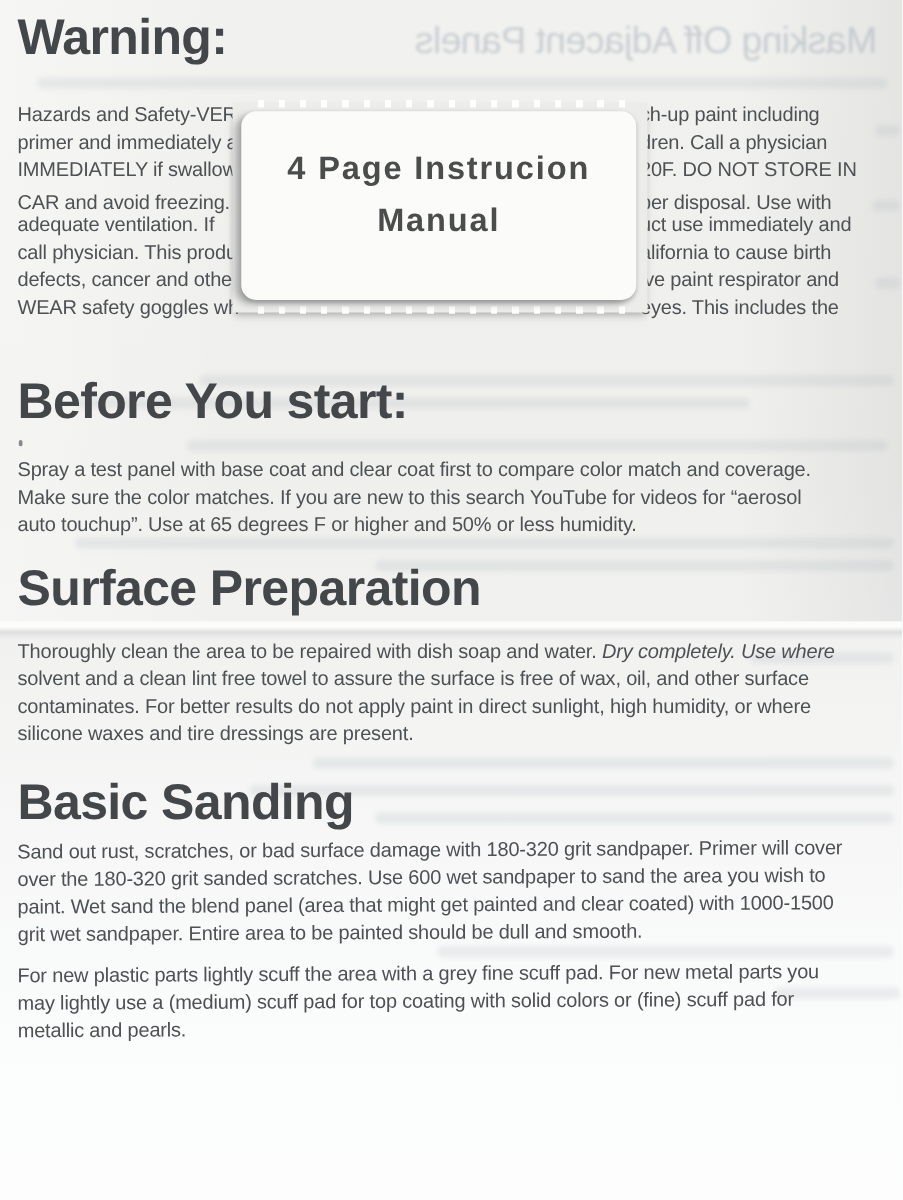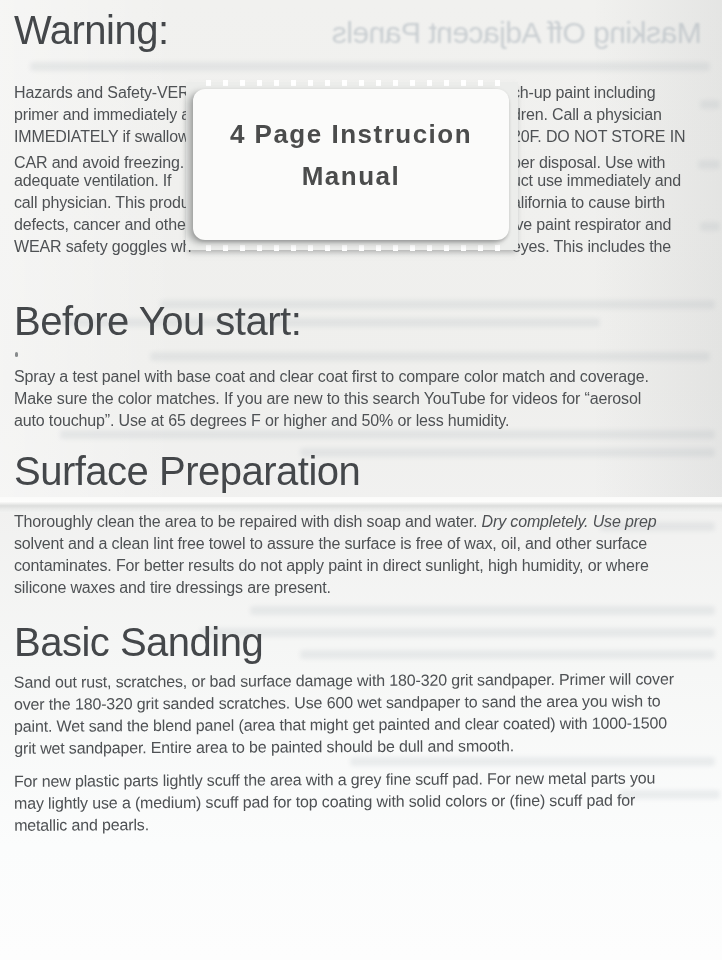--- a/index.html
+++ b/index.html
@@ -19,21 +19,21 @@
     pointer-events:none;
   }
   
   .paper-edge{
     position:absolute;left:0;top:497px;width:722px;height:16px;
     background:linear-gradient(180deg,#fbfbfa 0%,#fdfdfc 28%,#dddedd 55%,#e9eae9 75%,#f2f3f2 100%);
     filter:blur(.4px);
   }
   h1.heading{
     position:absolute;margin:0;left:14px;
-    font-size:40px;font-weight:400;letter-spacing:-.5px;
+    font-size:40px;font-weight:700;letter-spacing:-.5px;
     color:#44474a;white-space:nowrap;
   }
   .body-text{
     position:absolute;left:14px;width:700px;
     font-size:16px;line-height:22px;letter-spacing:-.15px;
     color:#4e5154;white-space:pre-line;
   }
   
   .warn-lines{position:absolute;left:14px;top:82px;width:700px;height:210px;}
   .warn-row{position:absolute;left:0;width:700px;height:22px;font-size:16px;line-height:22px;letter-spacing:-.15px;color:#4e5154;white-space:nowrap;}
@@ -152,21 +152,21 @@
   </div>
 
   <h1 class="heading" style="top:299px;text-align:center;">Before You start:</h1>
   <div class="stray-dot"></div>
   <div class="body-text" style="top:366px;">Spray a test panel with base coat and clear coat first to compare color match and coverage.
 Make sure the color matches.  If you are new to this search YouTube for videos for “aerosol
 auto touchup”.  Use at 65 degrees F or higher and 50% or less humidity.</div>
 
   <h1 class="heading" style="top:449px;">Surface Preparation</h1>
   <div class="paper-edge"></div>
-  <div class="body-text" style="top:511px;"><span>Thoroughly clean the area to be repaired with dish soap and water.  </span><i>Dry completely. Use prep</i><span>
+  <div class="body-text" style="top:511px;"><span>Thoroughly clean the area to be repaired with dish soap and water.  </span><i>Dry completely. Use where</i><span>
 solvent and a clean lint free towel to assure the surface is free of wax, oil, and other surface
 contaminates. For better results do not apply paint in direct sunlight, high humidity, or where
 silicone waxes and tire dressings are present.</span></div>
 
   <h1 class="heading" style="top:620px;">Basic Sanding</h1>
   <div class="body-text" style="top:670px;transform:rotate(-0.3deg);">Sand out rust, scratches, or bad surface damage with 180-320 grit sandpaper. Primer will cover
 over the 180-320 grit sanded scratches. Use 600 wet sandpaper to sand the area you wish to
 paint. Wet sand the blend panel (area that might get painted and clear coated) with 1000-1500
 grit wet sandpaper. Entire area to be painted should be dull and smooth.</div>
   <div class="body-text" style="top:769px;transform:rotate(-0.3deg);">For new plastic parts lightly scuff the area with a grey fine scuff pad. For new metal parts you

